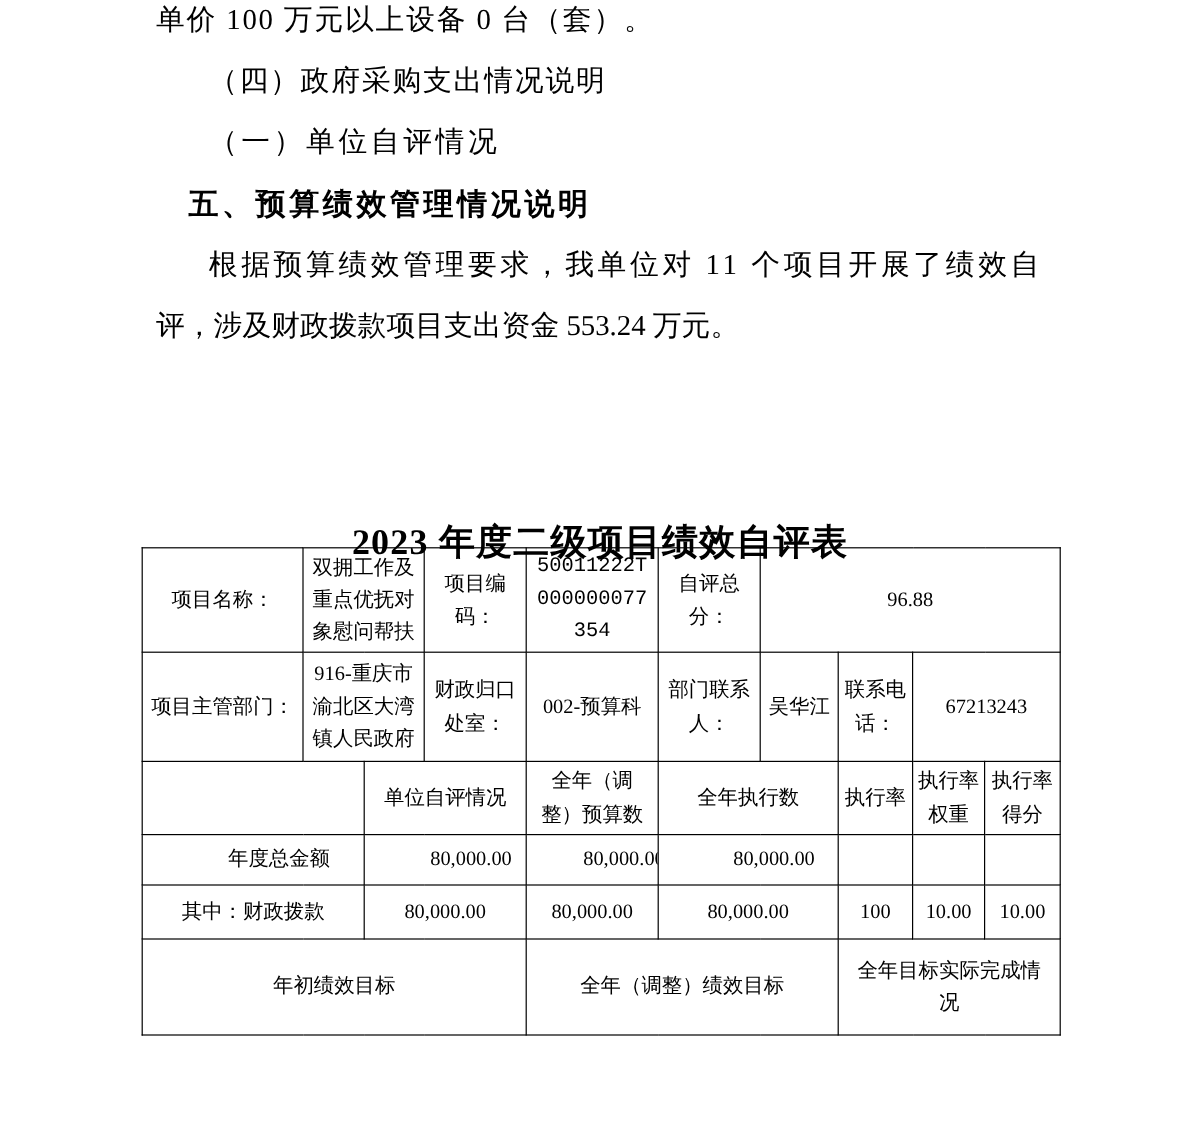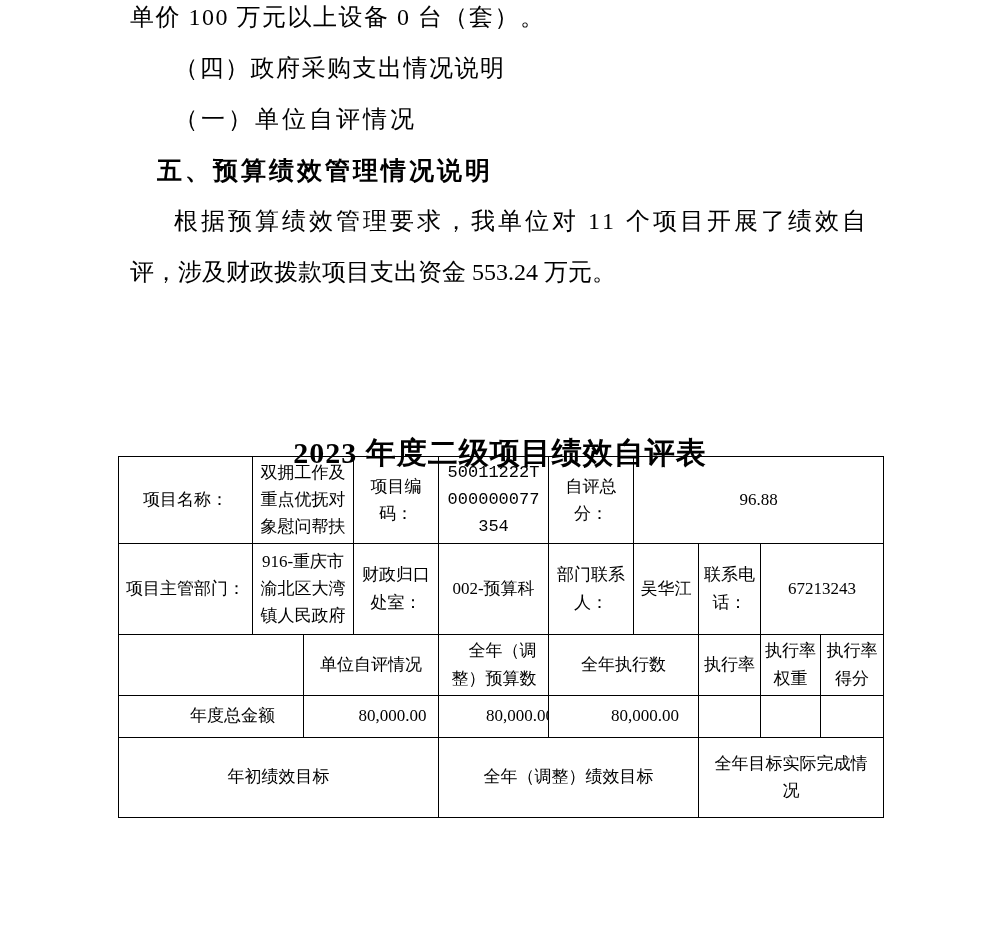--- a/index.html
+++ b/index.html
@@ -66,21 +66,21 @@
     overflow: hidden;
   }
   tr.r1 td { height: 86px; }
   tr.r2 td { height: 91px; }
   tr.r3 td { height: 48px; }
   tr.r4 td { height: 61px; }
   tr.r5 td { height: 42px; padding-left: 47px; }
   tr.r6 td { height: 45px; }
   tr.r7 td { height: 48px; }
   tr.r8 td { height: 80px; }
-  .wrap-adj  { display: inline-block; max-width: 86px;  vertical-align: middle; text-align: right; }
+  .wrap-adj  { display: inline-block; max-width: 86px;  vertical-align: middle; }
   .wrap-goal { display: inline-block; max-width: 158px; vertical-align: middle; }
   .wrap-code { display: inline-block; width: 97px; word-break: break-all; vertical-align: middle; font-family: Liberation Mono, monospace; }
 </style>
 </head>
 <body>
 
 <div class="textblock">
   <div class="line ls15">单价 100 万元以上设备 0 台（套）。</div>
   <div class="line ls15 ind2">（四）政府采购支出情况说明</div>
   <div class="line ls3 ind2">（一）单位自评情况</div>
@@ -134,19 +134,28 @@
   </tr>
   <tr class="r5">
     <td colspan="2">年度总金额</td>
     <td colspan="2">80,000.00</td>
     <td>80,000.00</td>
     <td colspan="2">80,000.00</td>
     <td></td>
     <td></td>
     <td></td>
   </tr>
+  <tr class="r6">
+    <td colspan="2">其中：财政拨款</td>
+    <td colspan="2">80,000.00</td>
+    <td>80,000.00</td>
+    <td colspan="2">80,000.00</td>
+    <td>100</td>
+    <td>10.00</td>
+    <td>10.00</td>
+  </tr>
   <tr class="r8">
     <td colspan="4">年初绩效目标</td>
     <td colspan="3">全年（调整）绩效目标</td>
     <td colspan="3"><span class="wrap-goal">全年目标实际完成情况</span></td>
   </tr>
 </tbody>
   </table>
 
 </body></html>

